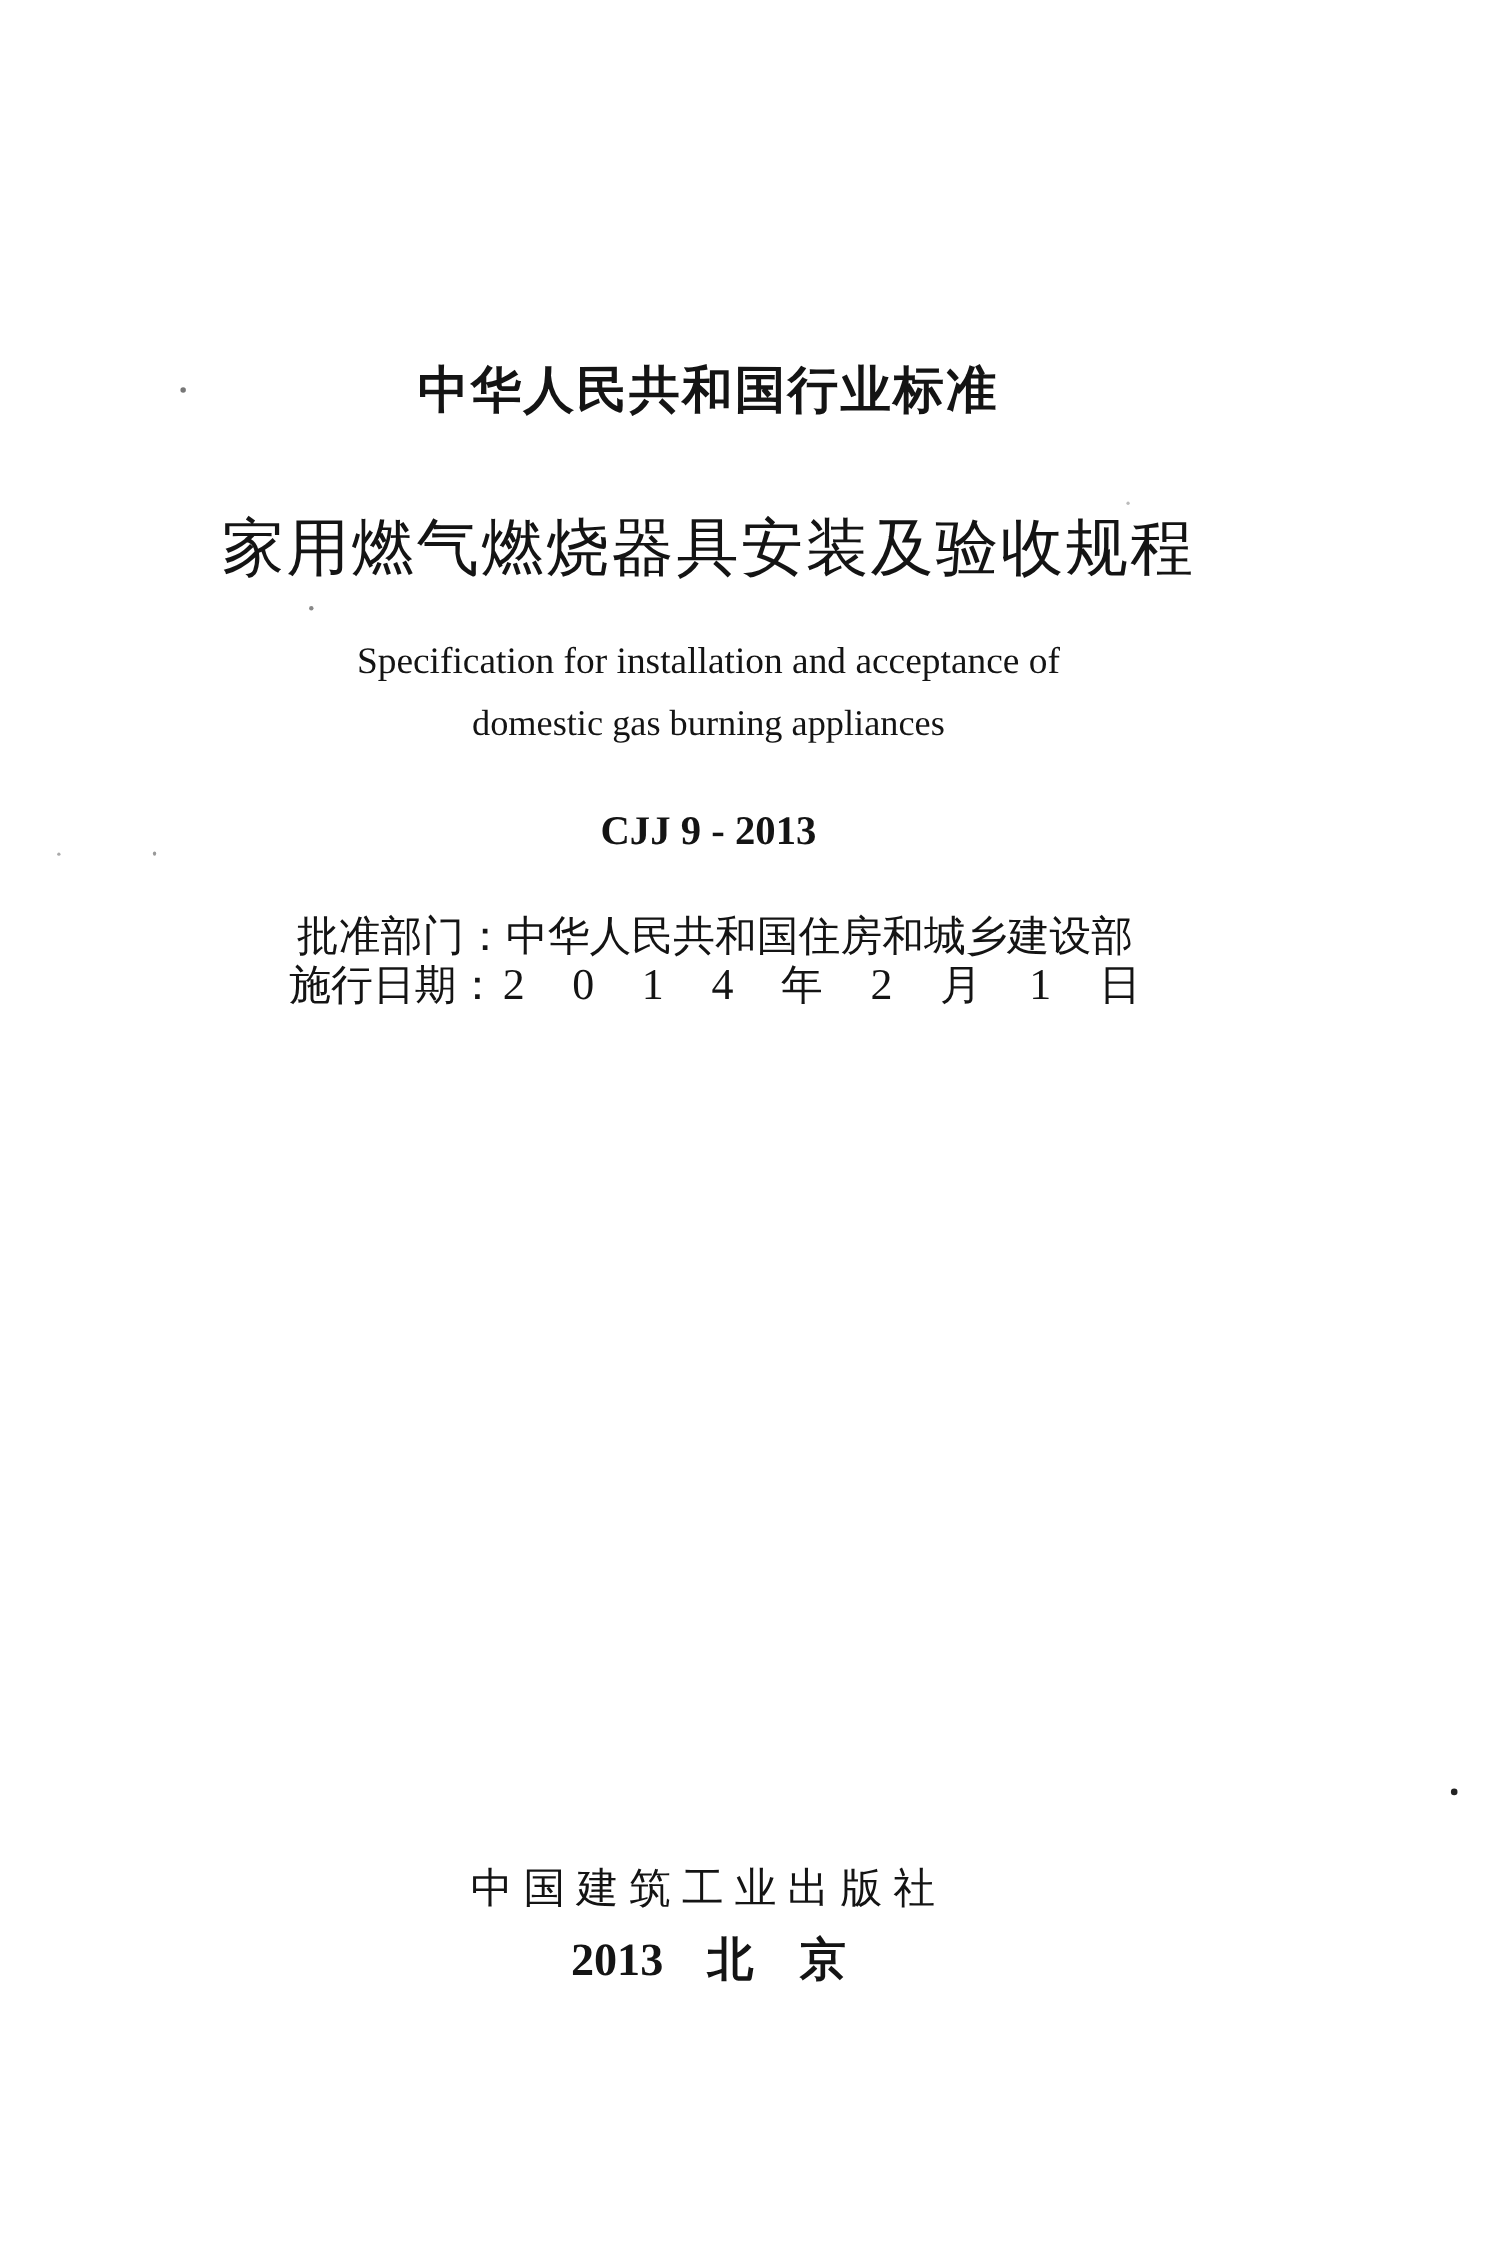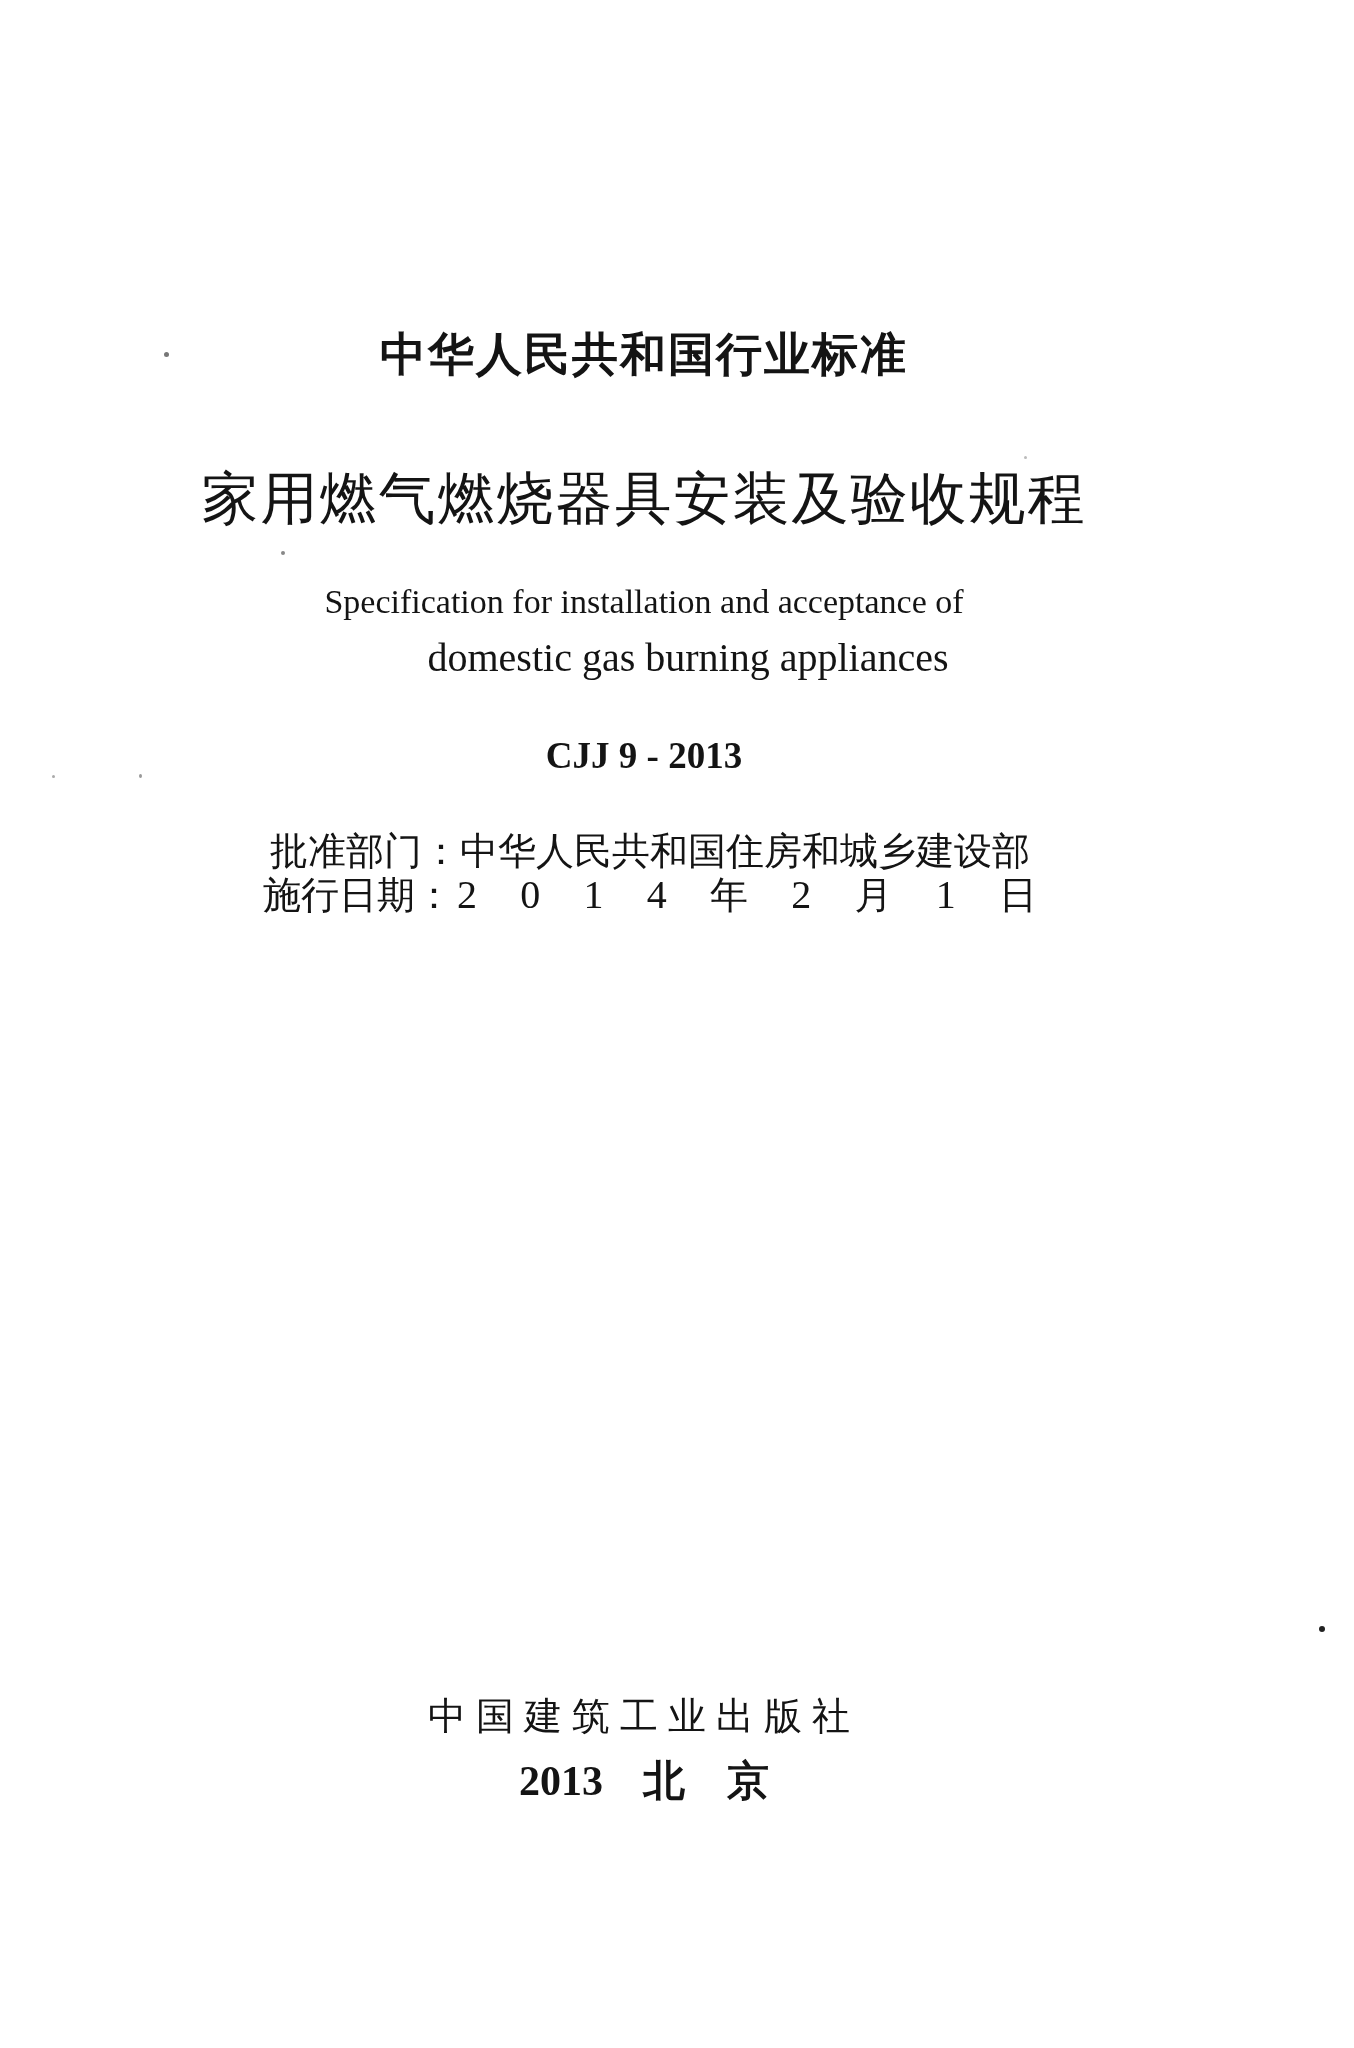--- a/index.html
+++ b/index.html
@@ -39,23 +39,22 @@
       letter-spacing: 2px;
       line-height: 72px;
     }
     #english-title-1 {
       top: 580px;
       font-size: 34px;
       line-height: 44px;
     }
     #english-title-2 {
       top: 636px;
-      font-size: 40px;
+      font-size: 33px;
       line-height: 44px;
-      padding-left: 44px;
     }
     #standard-code {
       top: 732px;
       font-size: 37px;
       font-weight: bold;
       line-height: 48px;
     }
     .meta-block {
       position: absolute;
       left: 263px;

